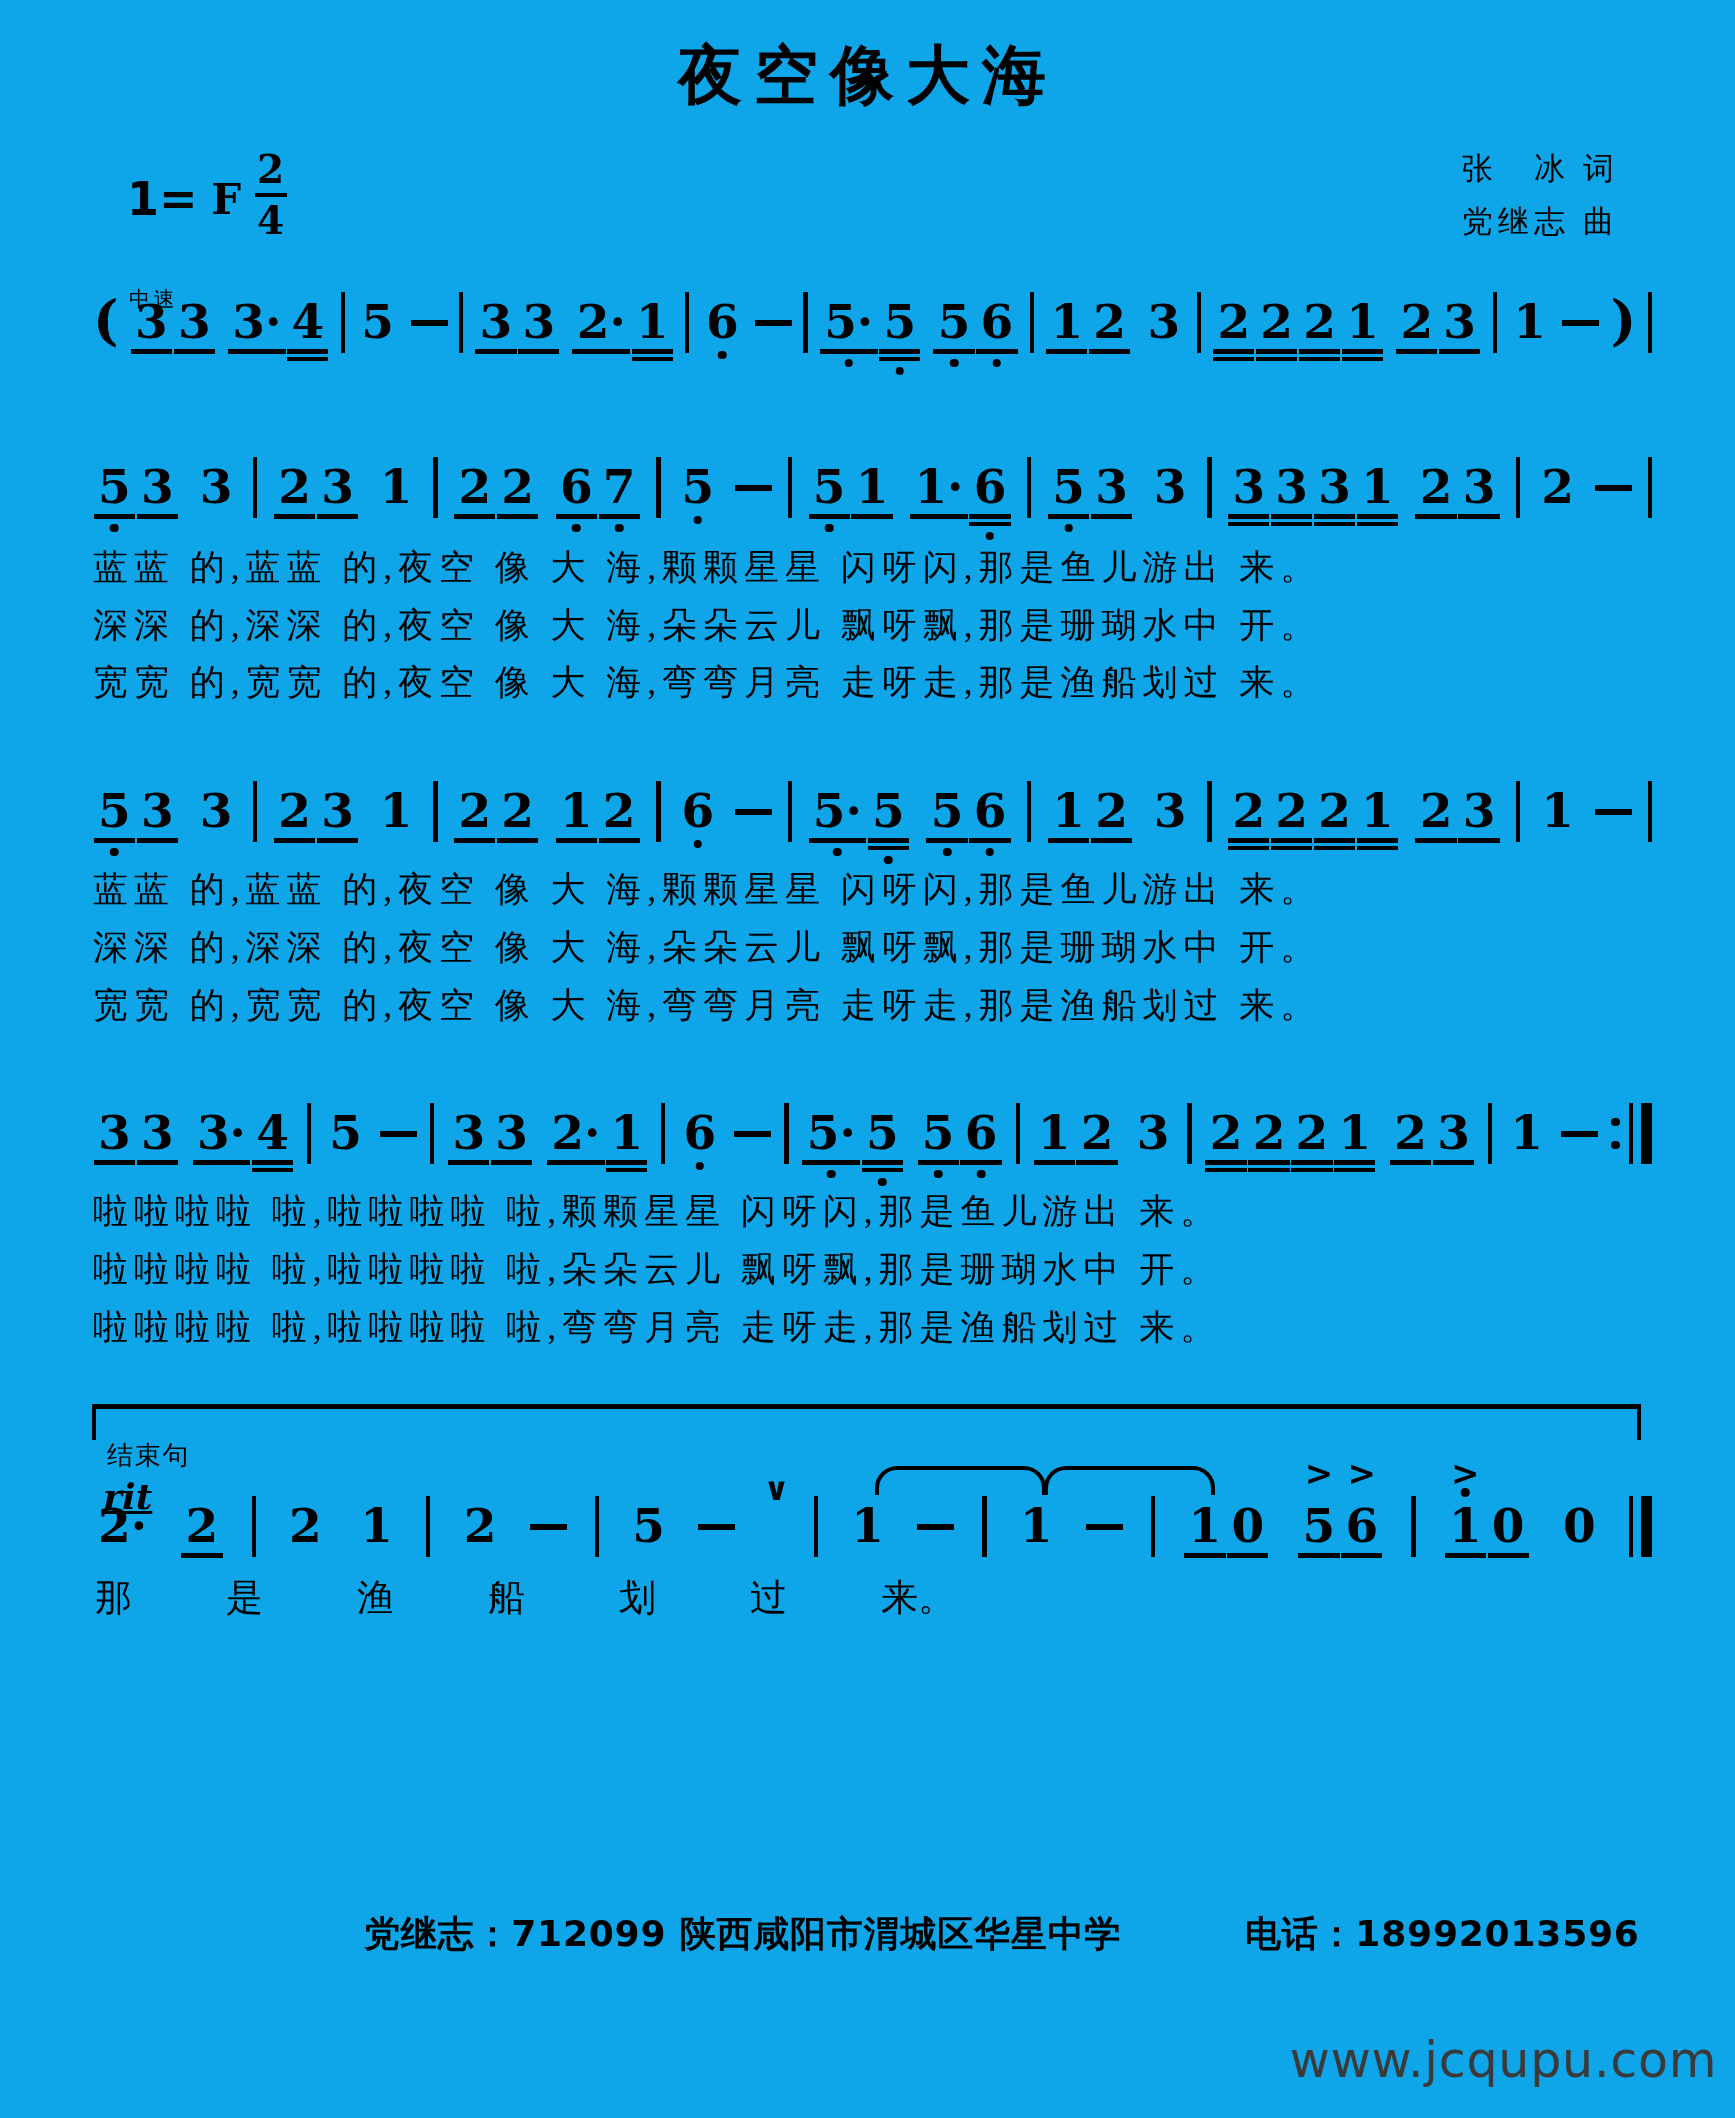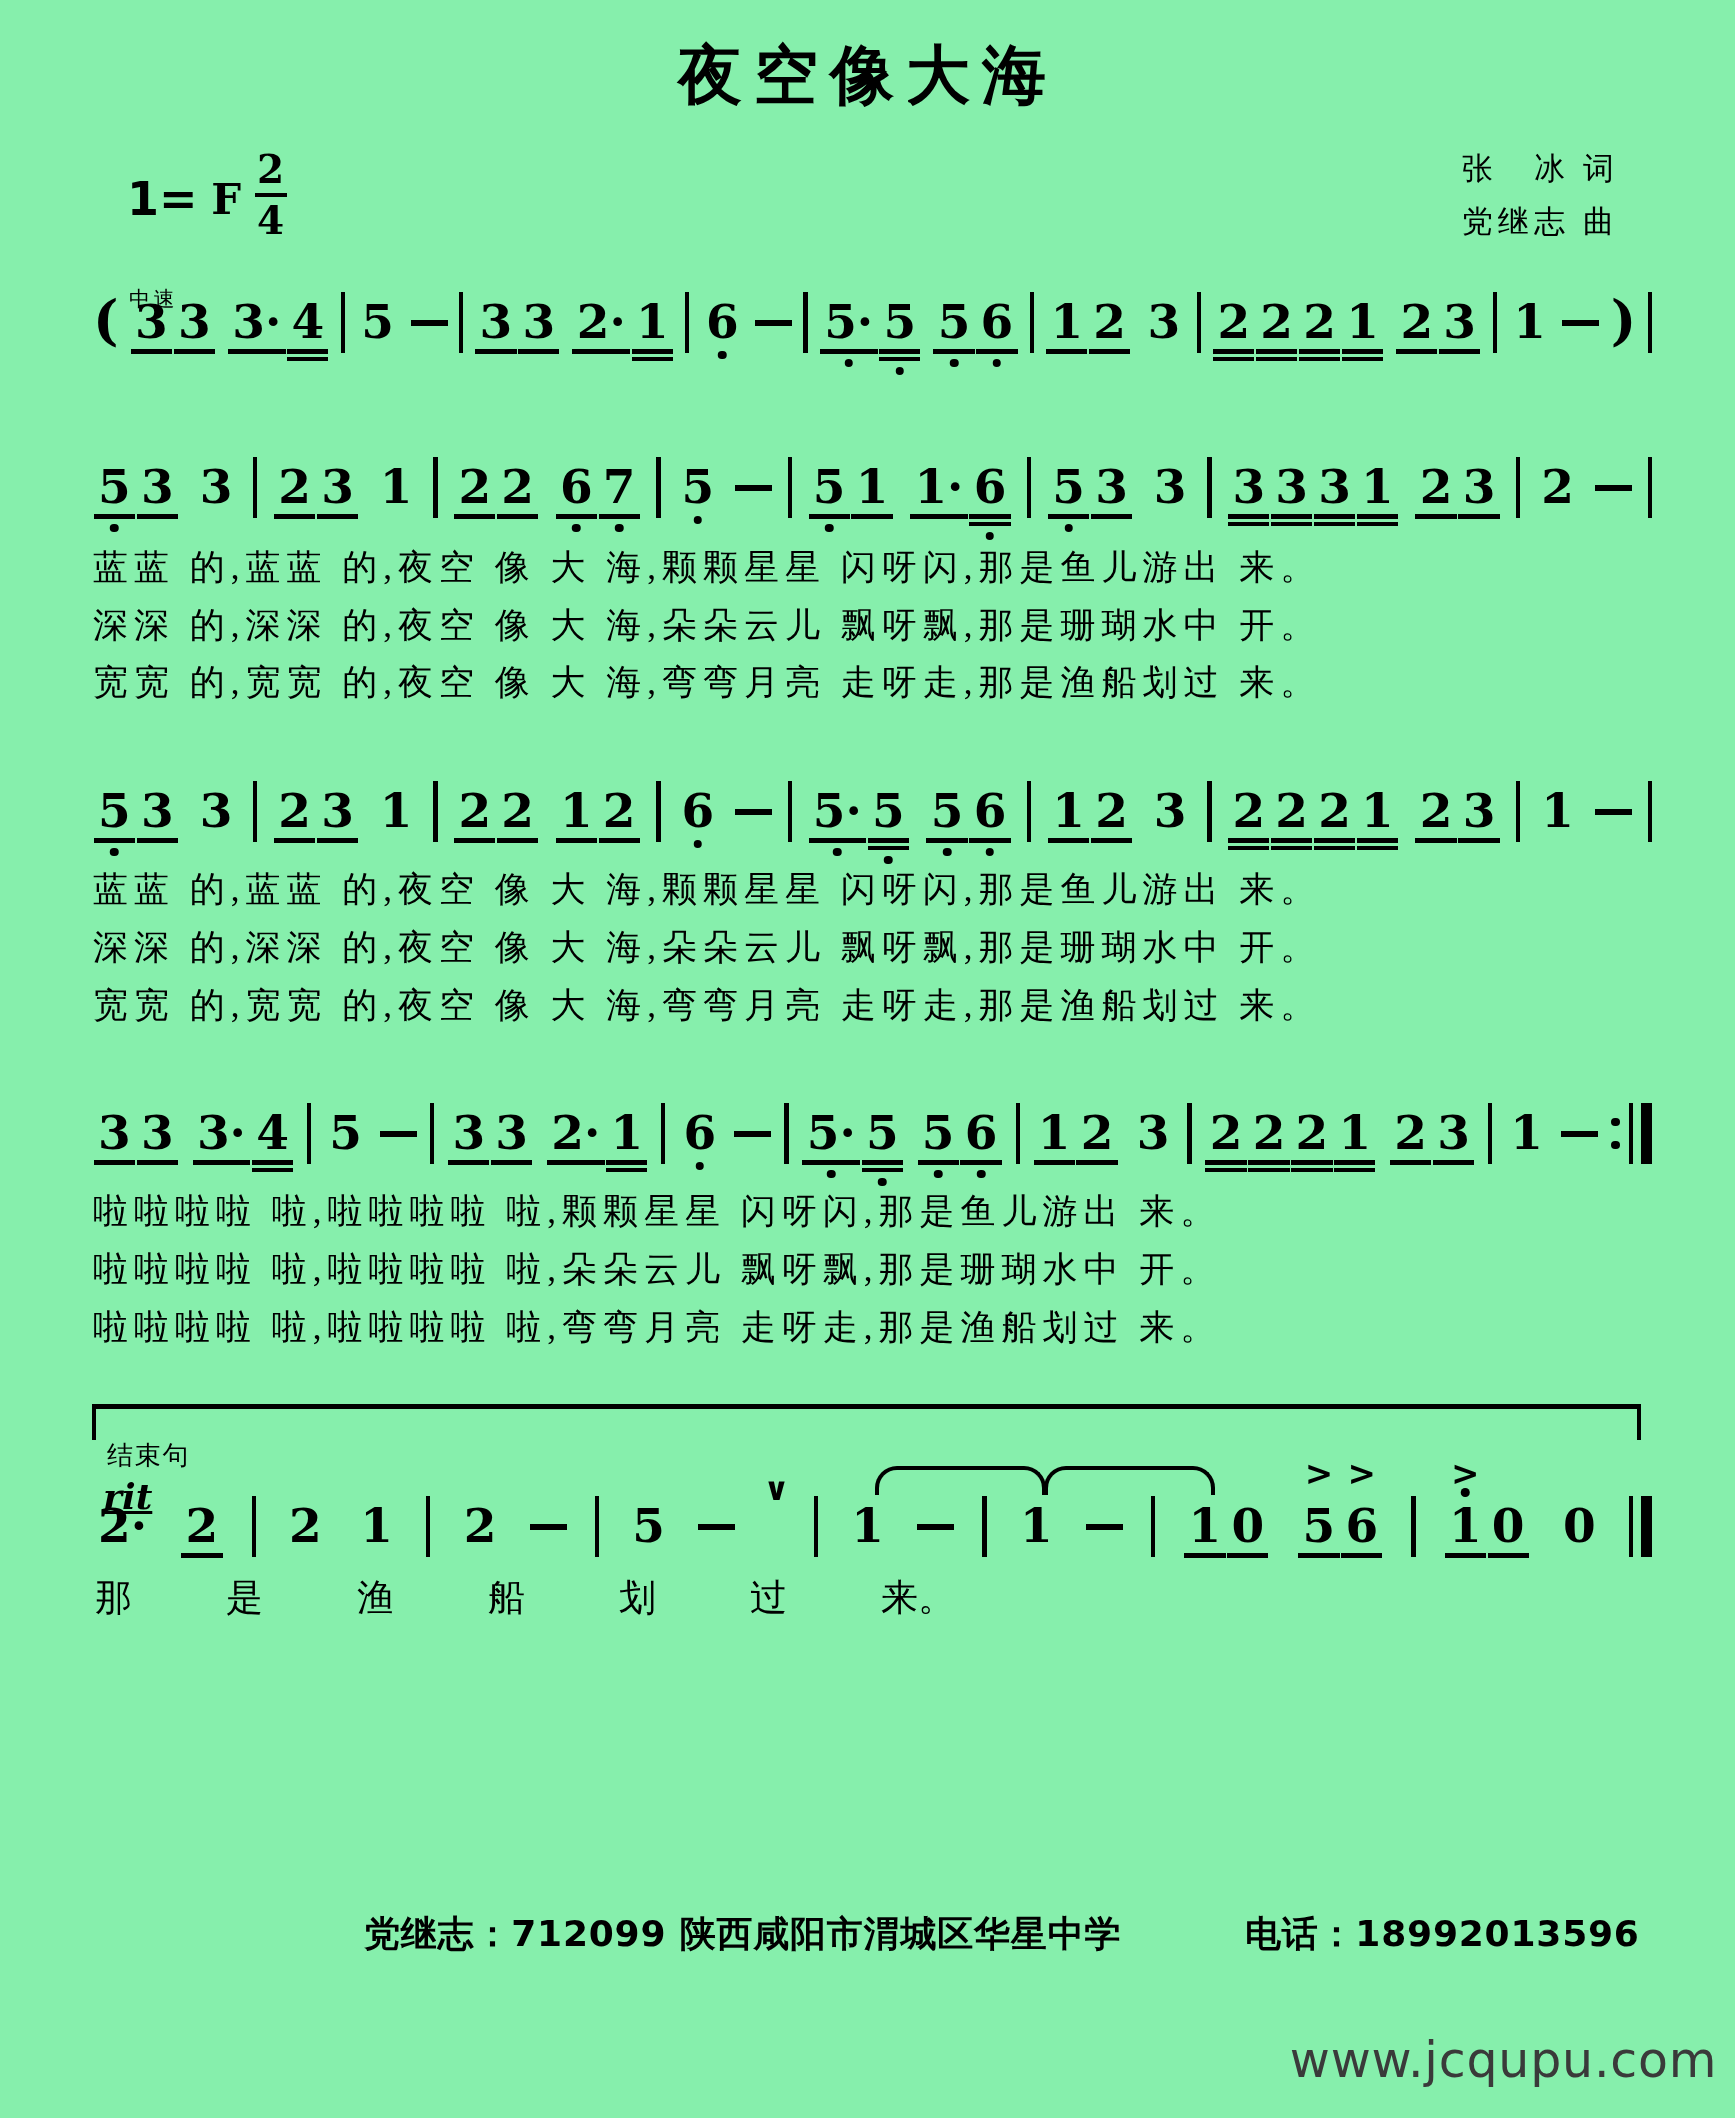--- a/index.html
+++ b/index.html
@@ -1,16 +1,16 @@
 <!DOCTYPE html>
 <html style="font-size:13.6px"><head>
 <meta charset="utf-8">
 <style>
   html,body{margin:0;padding:0;background:#e8e8e8;}
-  .sheet{position:relative;width:1736px;height:2119px;background:#86efac;overflow:hidden;
+  .sheet{position:relative;width:1736px;height:2119px;background:#0ea5e9;overflow:hidden;
          font-family:"Liberation Serif",serif;color:#000;}
   
   .title{position:absolute;top:32px;left:0;width:100%;text-align:center;
          font-size:64px;font-weight:bold;letter-spacing:12px;}
   .credits{position:absolute;top:142px;right:117px;text-align:right;
            font-size:31px;line-height:53px;letter-spacing:5.1px;margin-left:44px;}
   .keysig{position:absolute;left:127px;top:158px;display:flex;align-items:center;gap:13.6px;}
   .one-eq{font-family:"DejaVu Sans",sans-serif;font-weight:bold;font-size:46px;}
   .keyletter{font-family:"DejaVu Serif",serif;font-weight:bold;font-size:42px;}
   .meter{display:flex;flex-direction:column;align-items:center;margin-top:-8.5px;}

